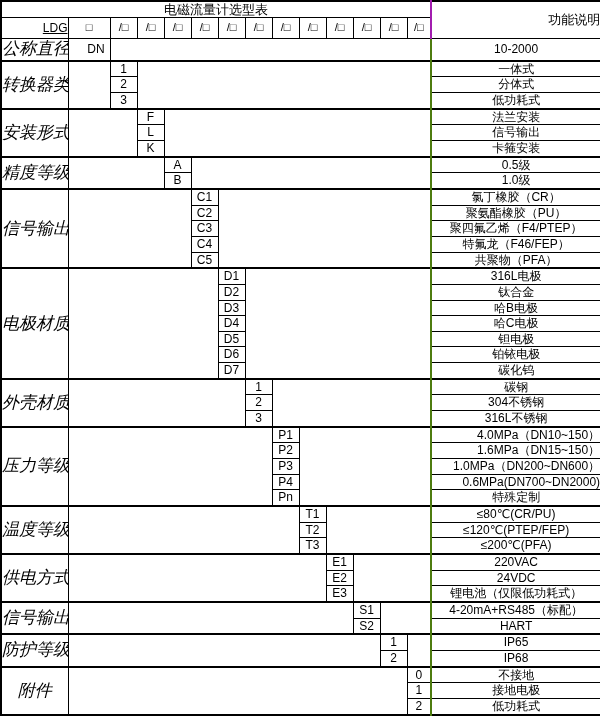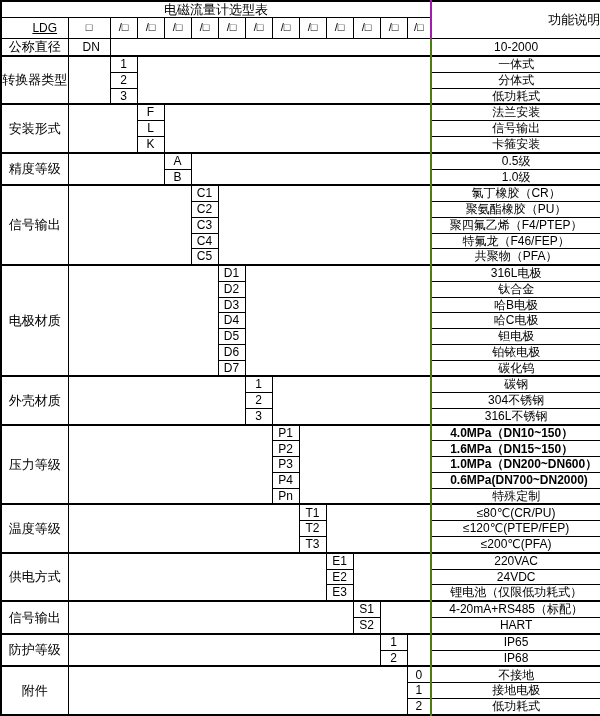--- a/index.html
+++ b/index.html
@@ -5,25 +5,25 @@
   html,body{margin:0;padding:0;background:#ffffff;}
   body{width:600px;height:716px;overflow:hidden;
        font-family:"Liberation Sans","DejaVu Sans",sans-serif;color:#000;}
   table.sel{width:600px;height:716px;border-collapse:collapse;table-layout:fixed;
             border:2px solid #000;background:#fff;}
   td{border:1px solid #000;padding:0;margin:0;text-align:center;vertical-align:middle;
      font-size:12px;line-height:1.05;white-space:nowrap;overflow:hidden;}
   tr.title-row td{height:15px;font-size:13px;}
   tr.model-row td{height:20px;}
   td.func-head{font-size:13px;border-left:2px solid #a21caf;text-align:right;}
-  td.ldg{text-align:center;padding-left:20px;text-decoration:underline;}
-  td.dn{text-align:left;padding-left:14px;}
-  td.label{font-size:13px;}
+  td.ldg{text-align:right;padding-left:20px;text-decoration:underline;}
+  td.dn{text-align:center;padding-left:14px;}
+  td.label{font-size:17px;font-style:italic;}
   td.desc{border-left:2px solid #4d7c0f;}
-  td.desc.left{text-align:left;padding-left:18px;font-weight:bold;}
+  td.desc.left{text-align:right;padding-left:18px;}
   tr.sec td{border-top:2px solid #000;}
   td.box-cell{font-size:11px;}
 </style>
 </head>
 <body>
 
 <table class="sel">
   <colgroup>
     <col style="width:67px">
     <col style="width:42px">

